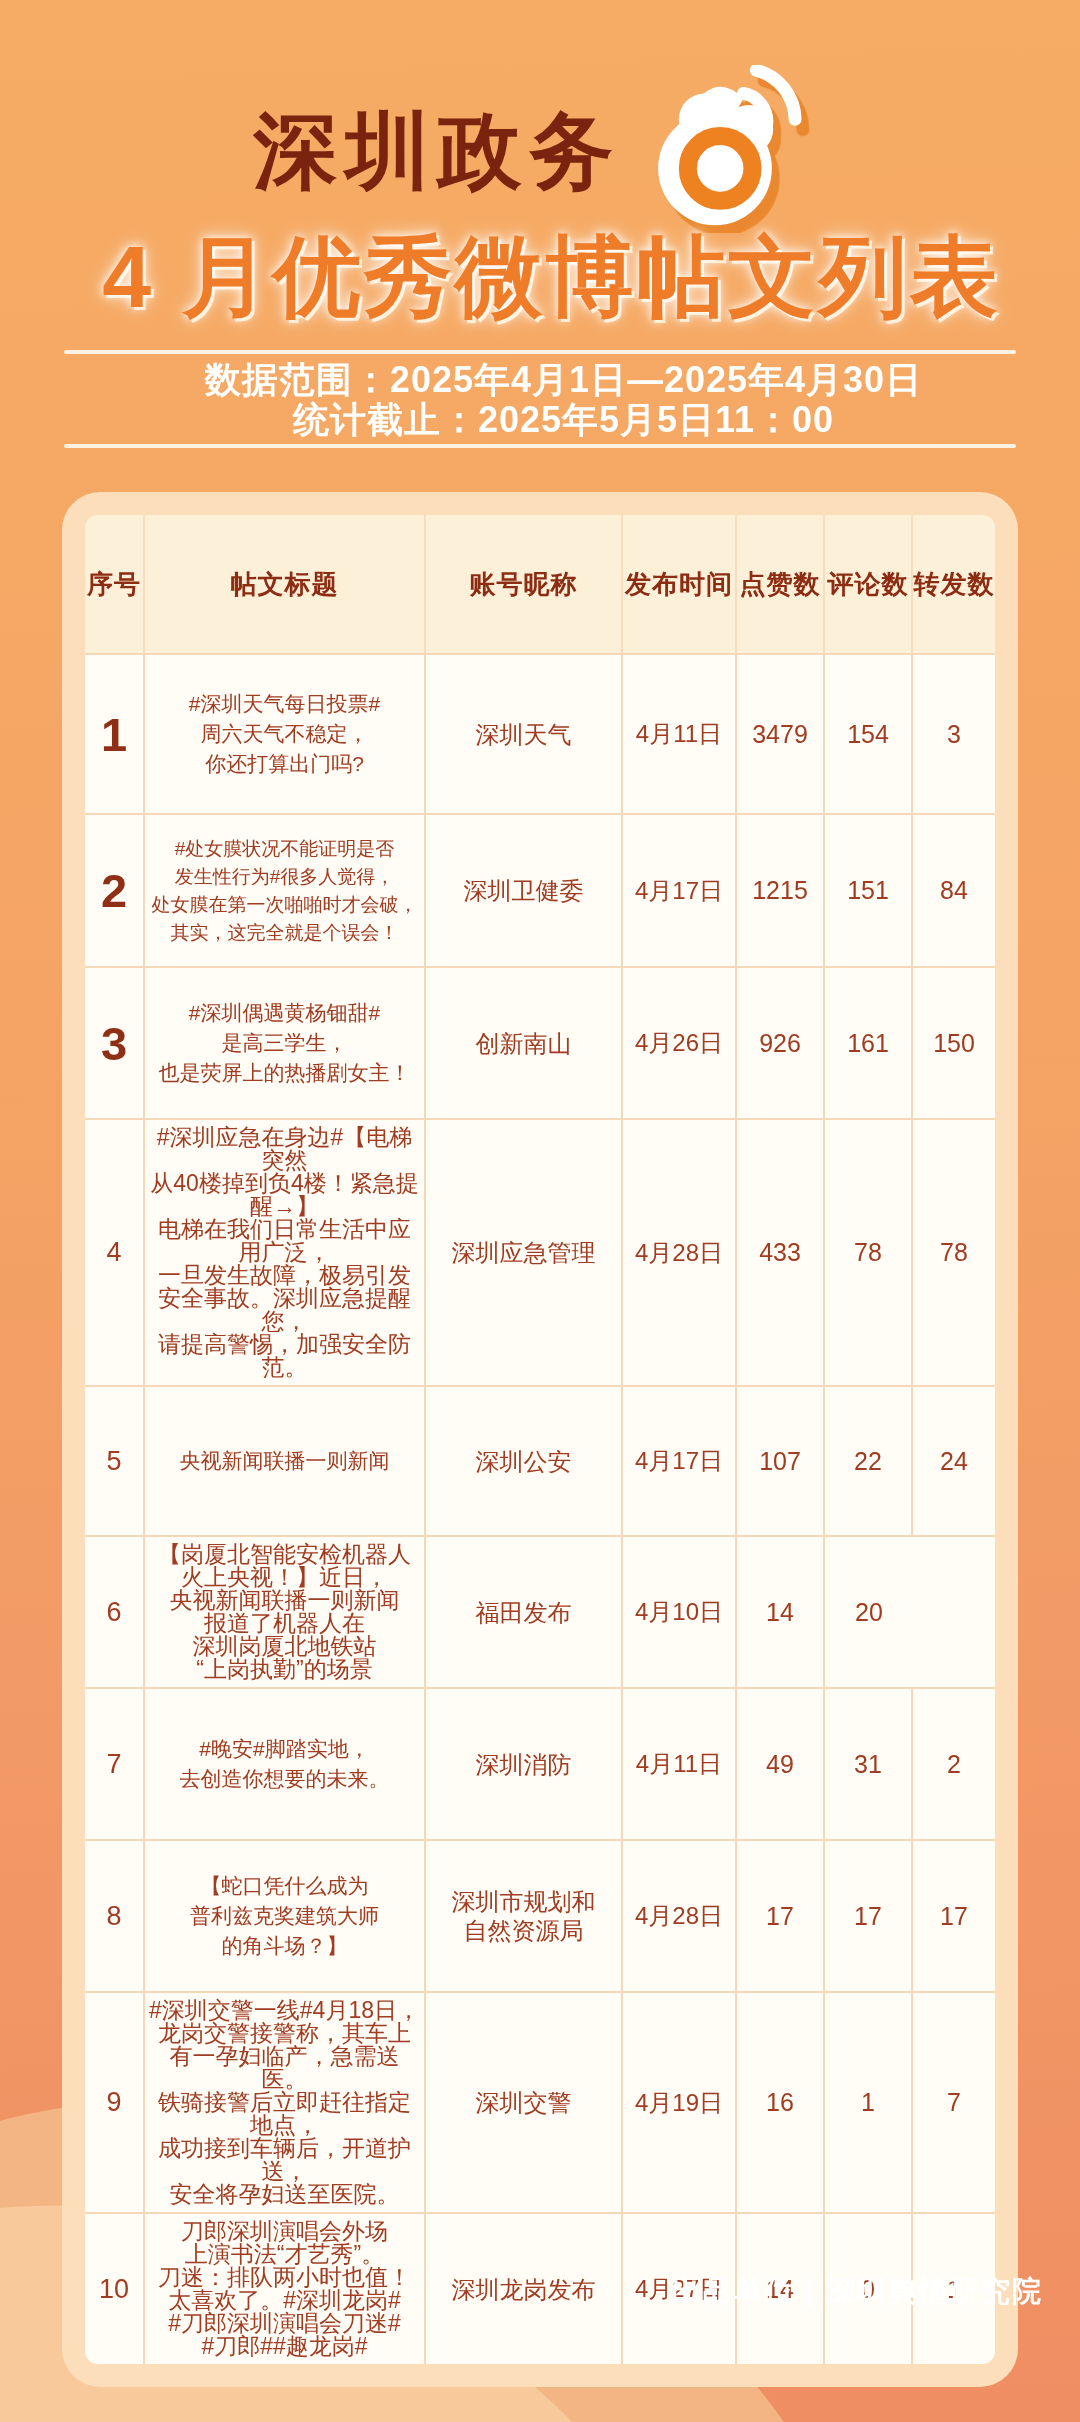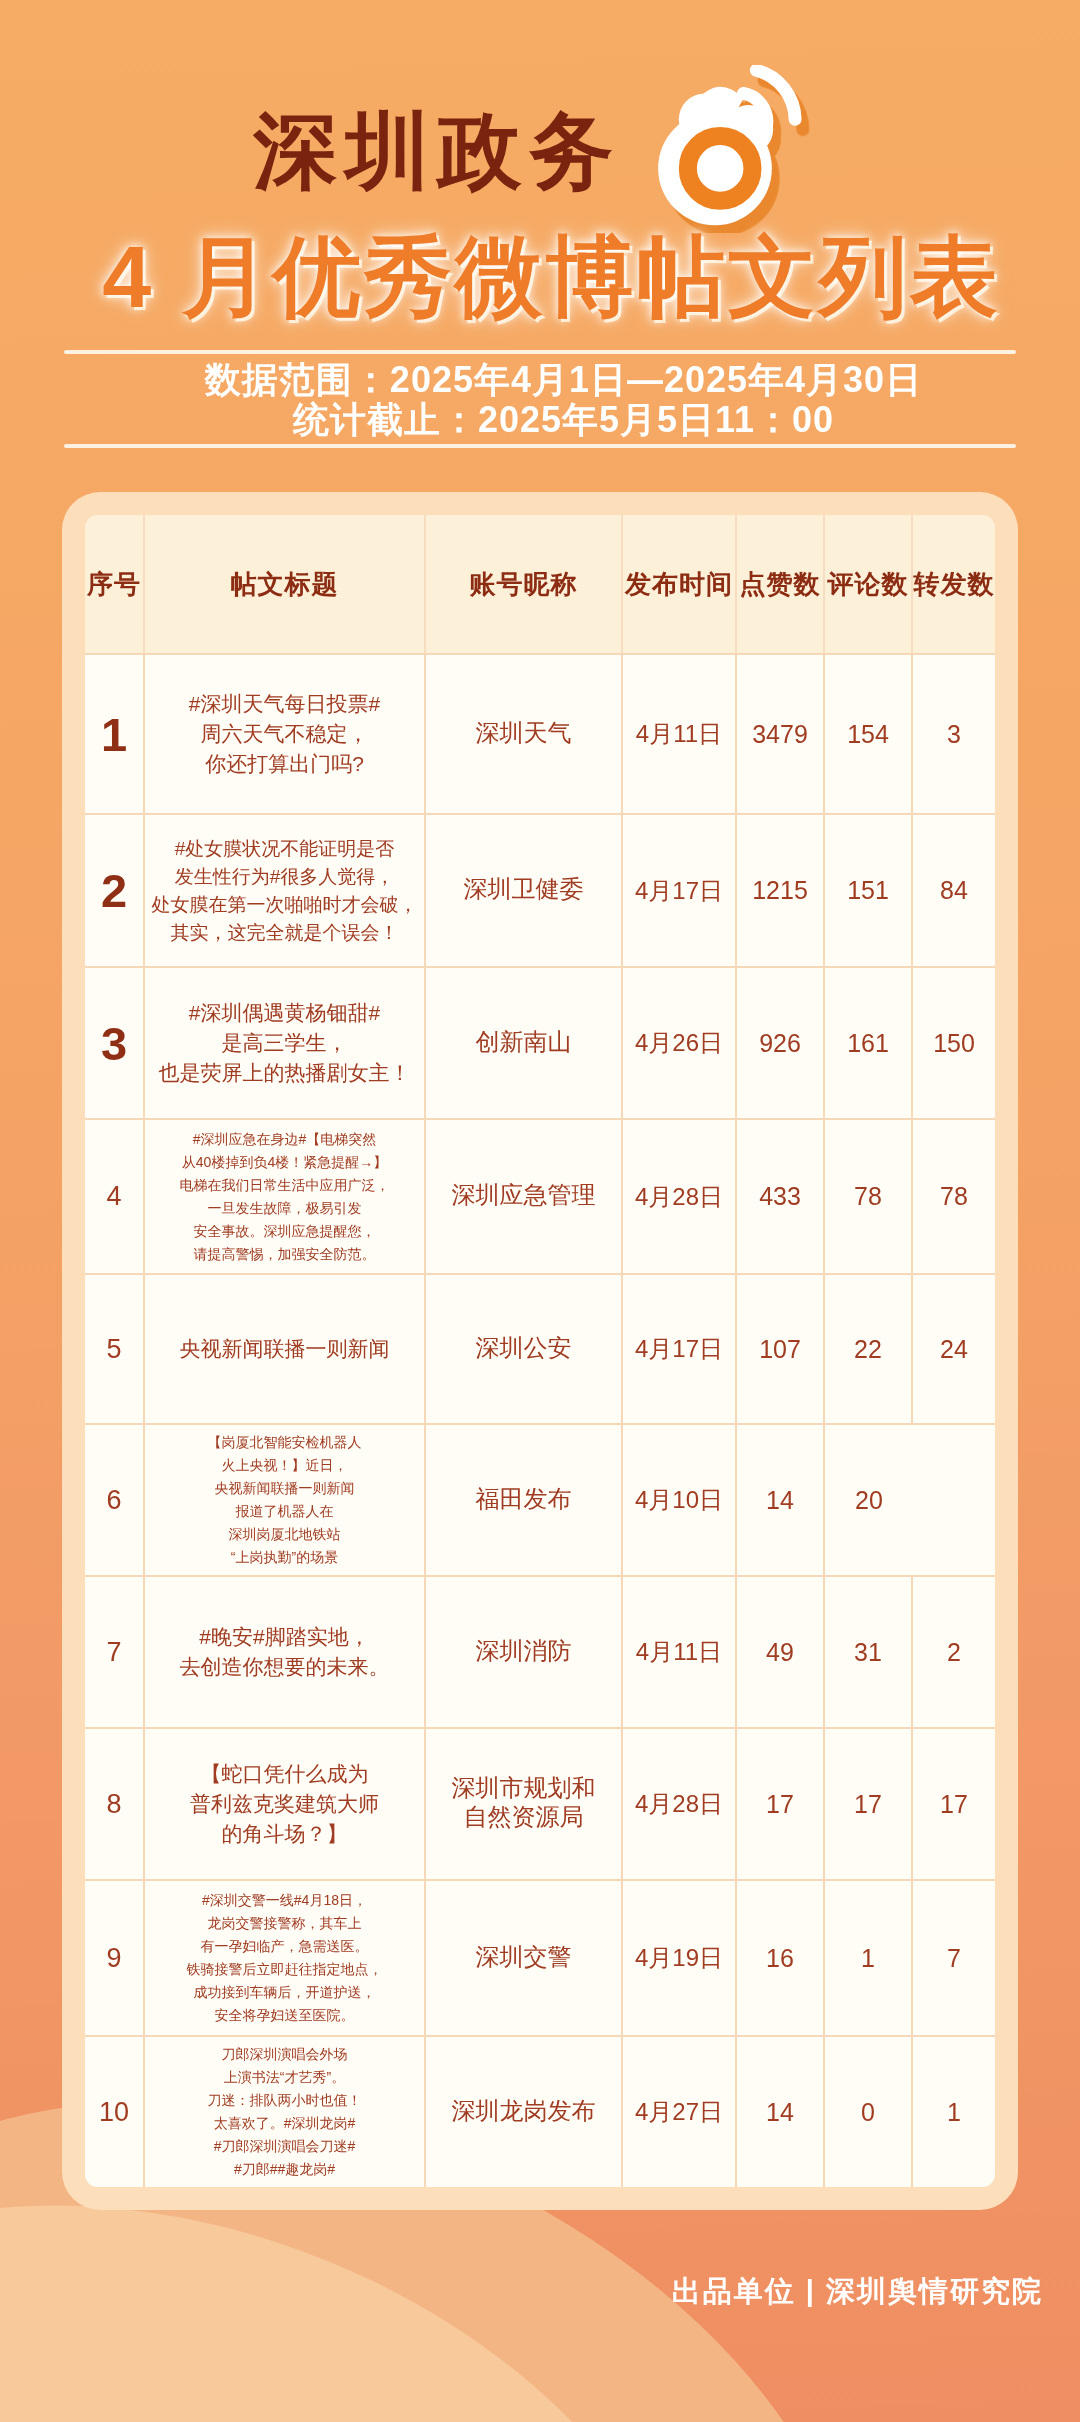--- a/index.html
+++ b/index.html
@@ -81,22 +81,22 @@
   #tbody .trow:nth-child(7){min-height:152px;}
   #tbody .trow:nth-child(8){min-height:152px;}
   #tbody .trow:nth-child(9){min-height:156px;}
   #tbody .trow:nth-child(10){min-height:147px;}
 
   .no{font-size:27px;}
   .big-no .no{font-size:47px;font-weight:900;color:#8e2f16;}
   .title,.account{white-space:pre-line;}
   .t-md .title{font-size:21px;line-height:30px;}
   .t-sm .title{font-size:19px;line-height:28px;}
-  .t-xs .title{font-size:14px;line-height:23px;}
-  .account{font-size:24px;line-height:29px;font-family:Liberation Mono, monospace;}
+  .t-xs .title{font-size:23px;line-height:23px;}
+  .account{font-size:24px;line-height:29px;}
   .date{font-size:24px;}
   .metric{font-size:25px;}
 
   
   .footer{
     position:absolute;top:2272px;right:60px;
     color:#ffffff;font-size:29px;font-weight:bold;letter-spacing:2px;
   }
 </style>
 </head>

